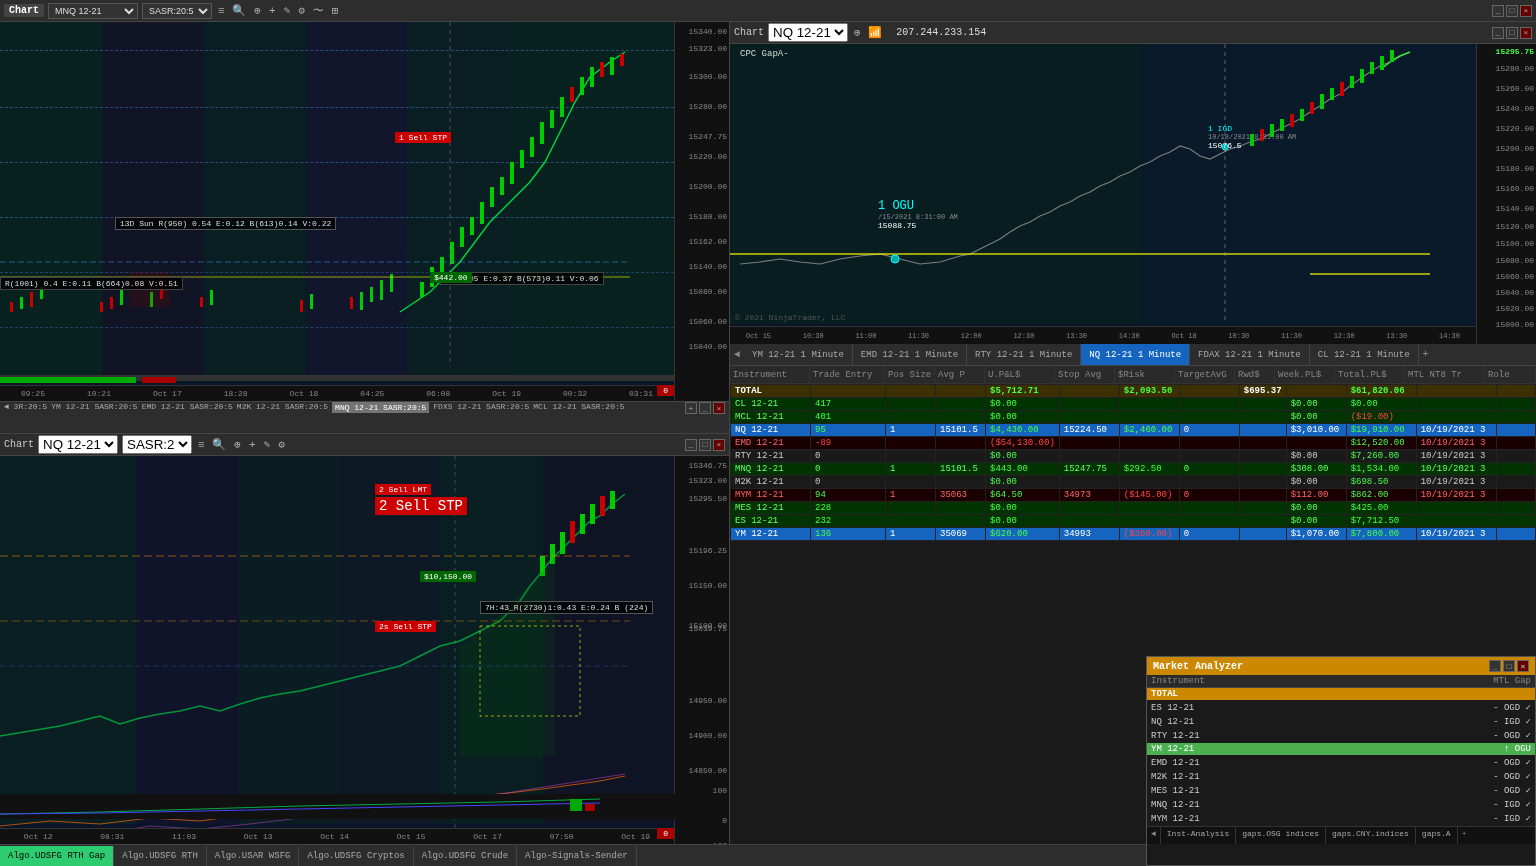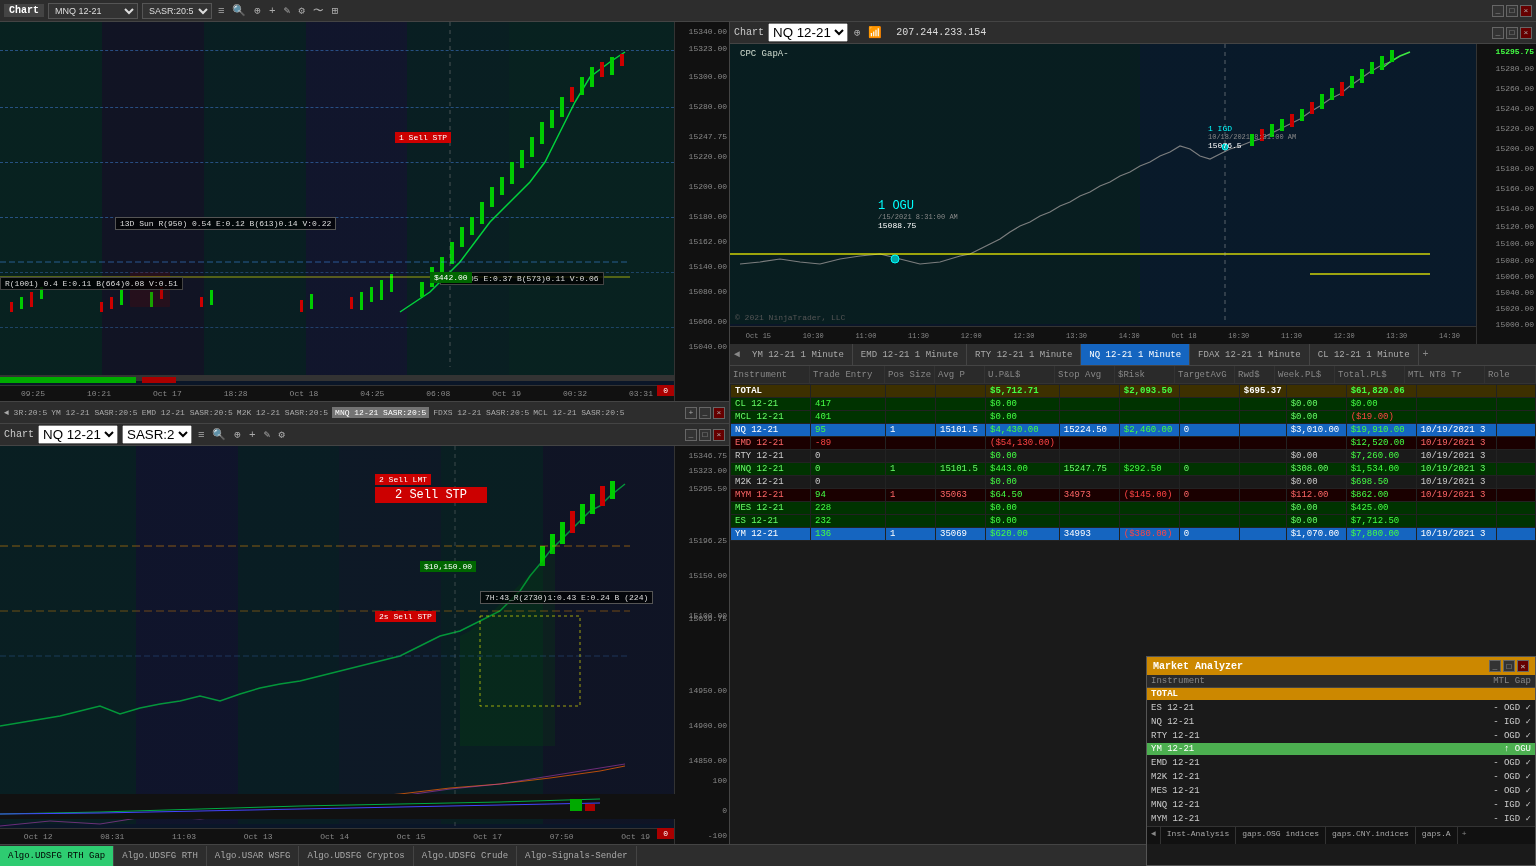--- a/index.html
+++ b/index.html
@@ -468,21 +468,21 @@
         <span>Oct 19</span>
         <span>00:32</span>
         <span>03:31</span>
       </div>
 
       <div style="position:absolute;bottom:5px;right:55px;display:flex;gap:2px;">
         <span style="background:#aa0000;color:#fff;font-size:8px;padding:1px 6px;">0</span>
       </div>
     </div>
 
-    <div style="height:22px;background:#2d2d2d;border-bottom:1px solid #444;display:flex;align-items:center;padding:0 4px;font-size:8px;color:#888;gap:4px;overflow:hidden;">
+    <div style="height:32px;background:#2d2d2d;border-bottom:1px solid #444;display:flex;align-items:flex-start;padding:0 4px;font-size:8px;color:#888;gap:4px;overflow:hidden;">
       <span style="color:#aaa;">◄ 3R:20:5</span>
       <span style="color:#aaa;">YM 12-21 SASR:20:5</span>
       <span style="color:#aaa;">EMD 12-21 SASR:20:5</span>
       <span style="color:#aaa;">M2K 12-21 SASR:20:5</span>
       <span style="background:#737373;color:#fff;padding:1px 3px;">MNQ 12-21 SASR:20:5</span>
       <span style="color:#aaa;">FDXS 12-21 SASR:20:5</span>
       <span style="color:#aaa;">MCL 12-21 SASR:20:5</span>
       <div class="window-controls" style="margin-left:auto;">
         <div class="win-btn">+</div>
         <div class="win-btn">_</div>
@@ -539,21 +539,21 @@
         <line x1="0" y1="165" x2="630" y2="165" stroke="#ff9900" stroke-width="1" opacity="0.4" stroke-dasharray="8,4"></line>
         <line x1="0" y1="210" x2="630" y2="210" stroke="#3366aa" stroke-width="1" opacity="0.4" stroke-dasharray="6,3"></line>
 
         <rect x="480" y="170" width="100" height="90" fill="none" stroke="#ffff00" stroke-width="1" stroke-dasharray="3,3" opacity="0.6"></rect>
       </svg>
 
       <div style="position:absolute;top:28px;left:375px;">
         <span style="background:#cc0000;color:#fff;font-size:8px;padding:1px 4px;">2 Sell LMT</span>
       </div>
       <div style="position:absolute;top:42px;left:375px;">
-        <span style="background:#cc0000;color:#fff;font-size:12px;padding:1px 20px;">2 Sell STP</span>
+        <span style="background:#cc0000;color:#fff;font-size:14px;padding:1px 4px;">2 Sell STP</span>
       </div>
       <div style="position:absolute;top:115px;left:420px;">
         <span style="background:#006600;color:#fff;font-size:8px;padding:1px 4px;">$10,150.00</span>
       </div>
       <div style="position:absolute;top:165px;left:375px;">
         <span style="background:#cc0000;color:#fff;font-size:8px;padding:1px 4px;">2s Sell STP</span>
       </div>
 
       <div style="position:absolute;top:145px;left:480px;background:rgba(0,0,0,0.7);border:1px solid #555;padding:1px 4px;font-size:8px;color:#ddd;">
         <span>7H:43_R(2730)1:0.43 E:0.24 B (224)</span>

